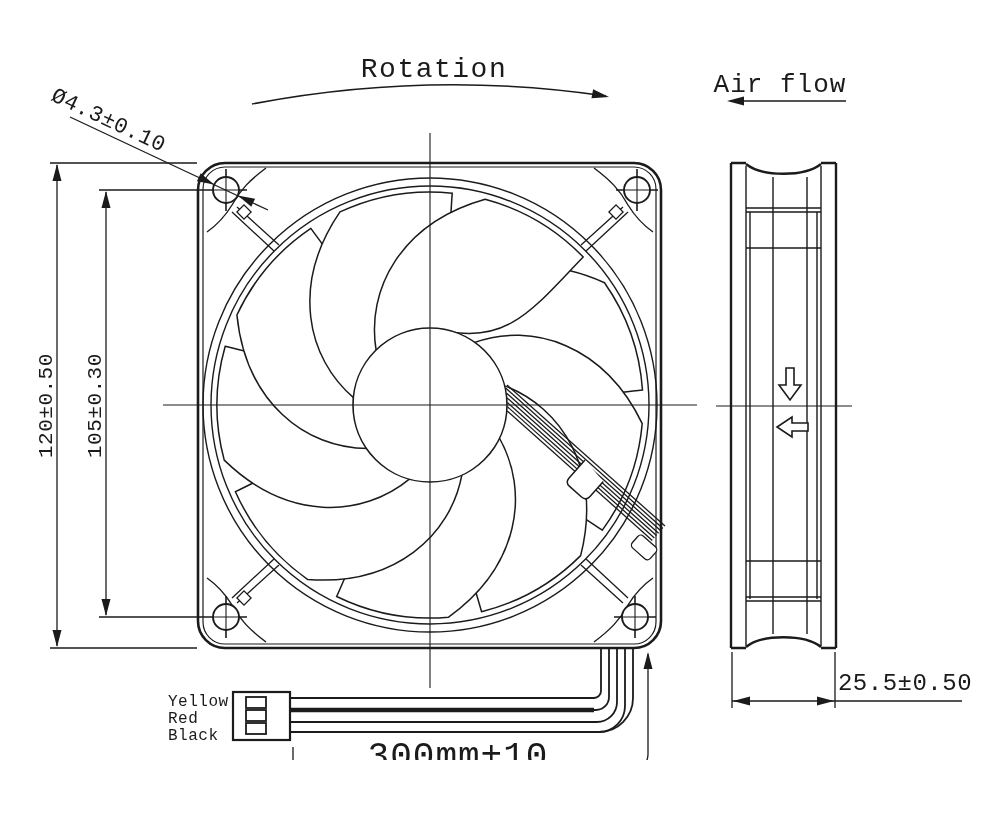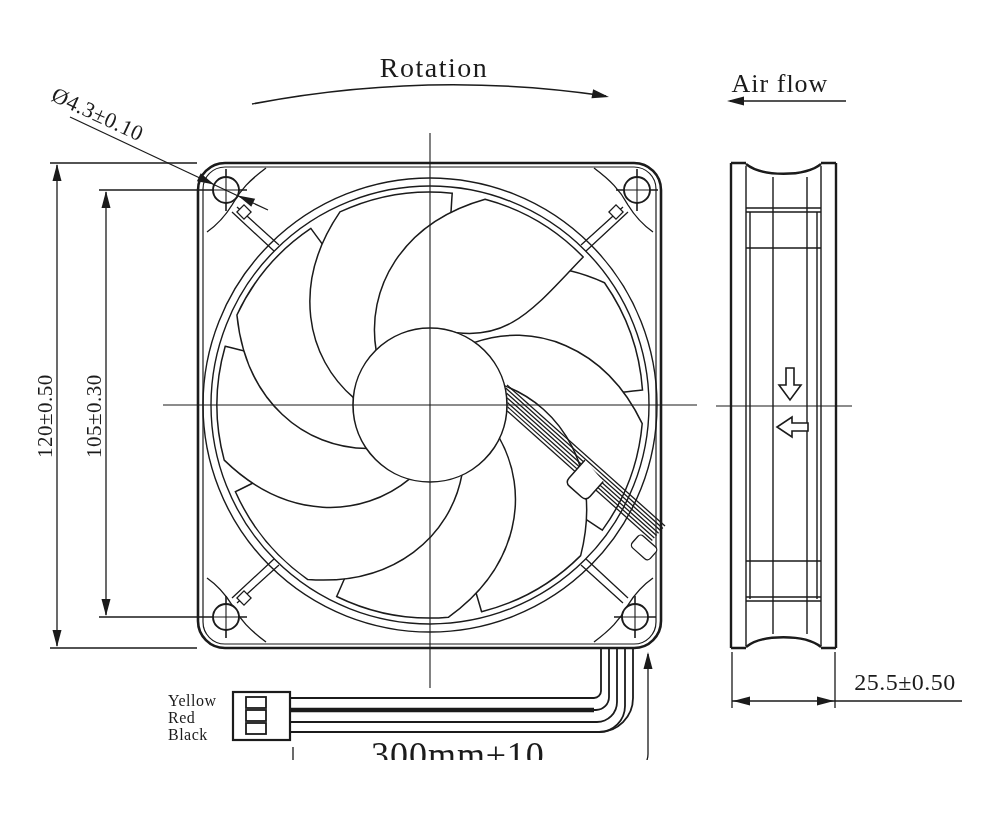--- a/index.html
+++ b/index.html
@@ -1,17 +1,17 @@
 <!DOCTYPE html>
 <html><head>
 <meta charset="utf-8">
 <style>
   html,body{margin:0;padding:0;background:#ffffff;}
   .sheet{position:relative;width:1000px;height:760px;background:#ffffff;overflow:hidden;
-         font-family:Liberation Serif, serif;text-align:center;}
+         font-family:Liberation Mono, monospace;text-align:center;}
   svg{display:block;}
   text{fill:#1b1b1b;}
   .dimtext{font-size:21px;letter-spacing:0.5px;}
   .bigdim{font-size:36px;letter-spacing:1px;}
   .middim{font-size:24px;letter-spacing:0.5px;}
   .titletext{font-size:28px;letter-spacing:1.5px;}
   .airtext{font-size:26px;letter-spacing:1px;}
   .leadertext{font-size:22px;letter-spacing:0.5px;}
   .wiretext{font-size:16px;letter-spacing:0.5px;}
 </style>

